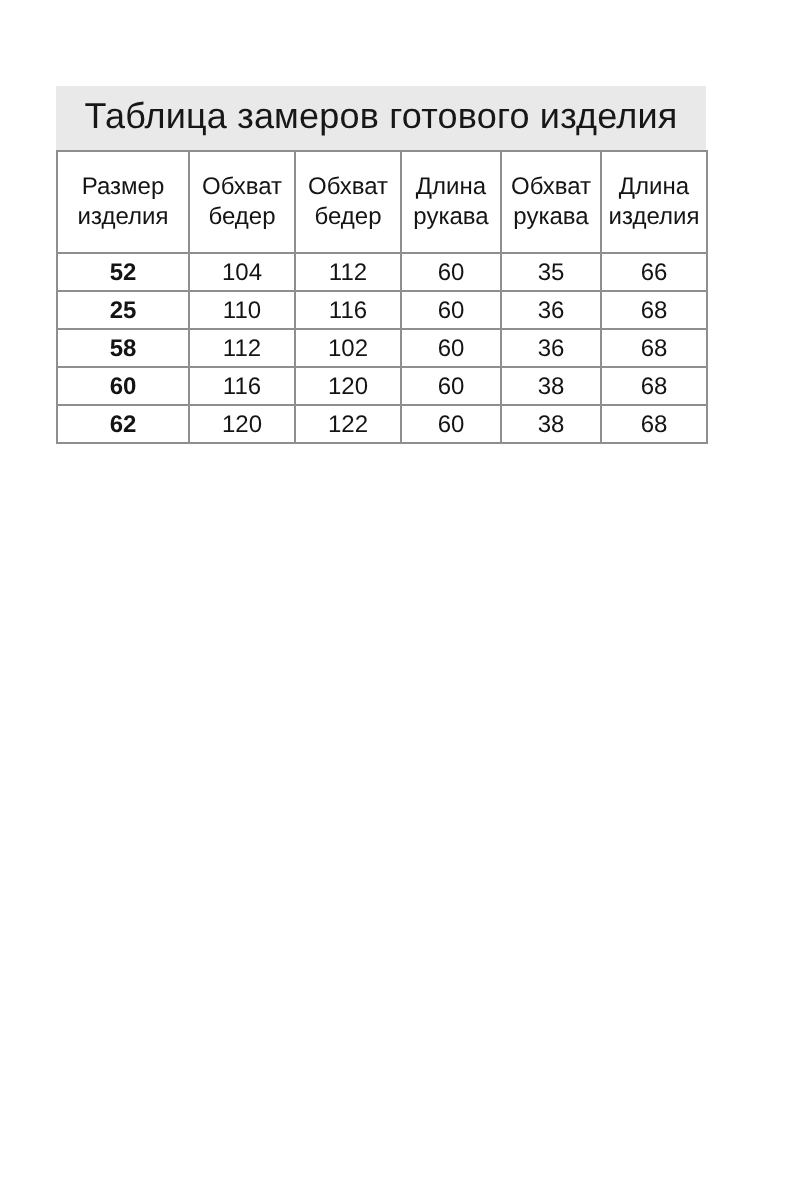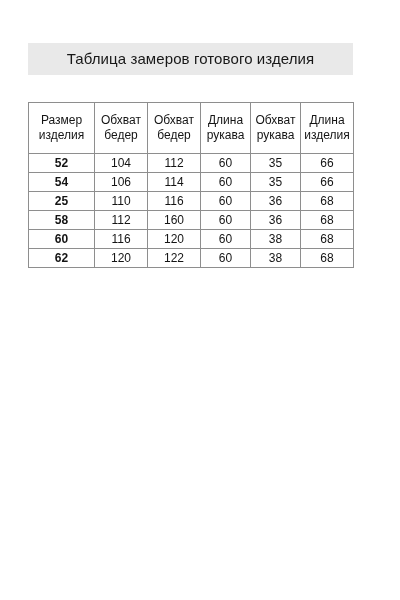--- a/index.html
+++ b/index.html
@@ -24,36 +24,35 @@
 
   
   .title-band {
     background: #e9e9e9;
     width: 100%;
     padding: 6px 0 7px 0;
     box-sizing: border-box;
     text-align: center;
   }
   .title-line {
-    font-size: 15px;
+    font-size: 18px;
     line-height: 19px;
     font-weight: 400;
     color: #171717;
     letter-spacing: 0.1px;
     white-space: nowrap;
   }
 
   
   table.measure-table {
     border-collapse: collapse;
     width: 100%;
     table-layout: fixed;
     background: #6d28d9;
     border: 1px solid #4a4a4a;
-    margin-top: 27px;
   }
   table.measure-table th,
   table.measure-table td {
     border: 1px solid #8e8e8e;
     text-align: center;
     vertical-align: middle;
     font-size: 12px;
     line-height: 15px;
     color: #141414;
     background: #ffffff;
@@ -132,39 +131,31 @@
     <tbody>
       <tr>
         <td class="size-cell">52</td>
         <td>104</td>
         <td>112</td>
         <td>60</td>
         <td>35</td>
         <td>66</td>
       </tr>
       <tr>
-        <td class="size-cell">54</td>
-        <td>106</td>
-        <td>114</td>
-        <td>60</td>
-        <td>35</td>
-        <td>66</td>
-      </tr>
-      <tr>
         <td class="size-cell">25</td>
         <td>110</td>
         <td>116</td>
         <td>60</td>
         <td>36</td>
         <td>68</td>
       </tr>
       <tr>
         <td class="size-cell">58</td>
         <td>112</td>
-        <td>160</td>
+        <td>102</td>
         <td>60</td>
         <td>36</td>
         <td>68</td>
       </tr>
       <tr>
         <td class="size-cell">60</td>
         <td>116</td>
         <td>120</td>
         <td>60</td>
         <td>38</td>

